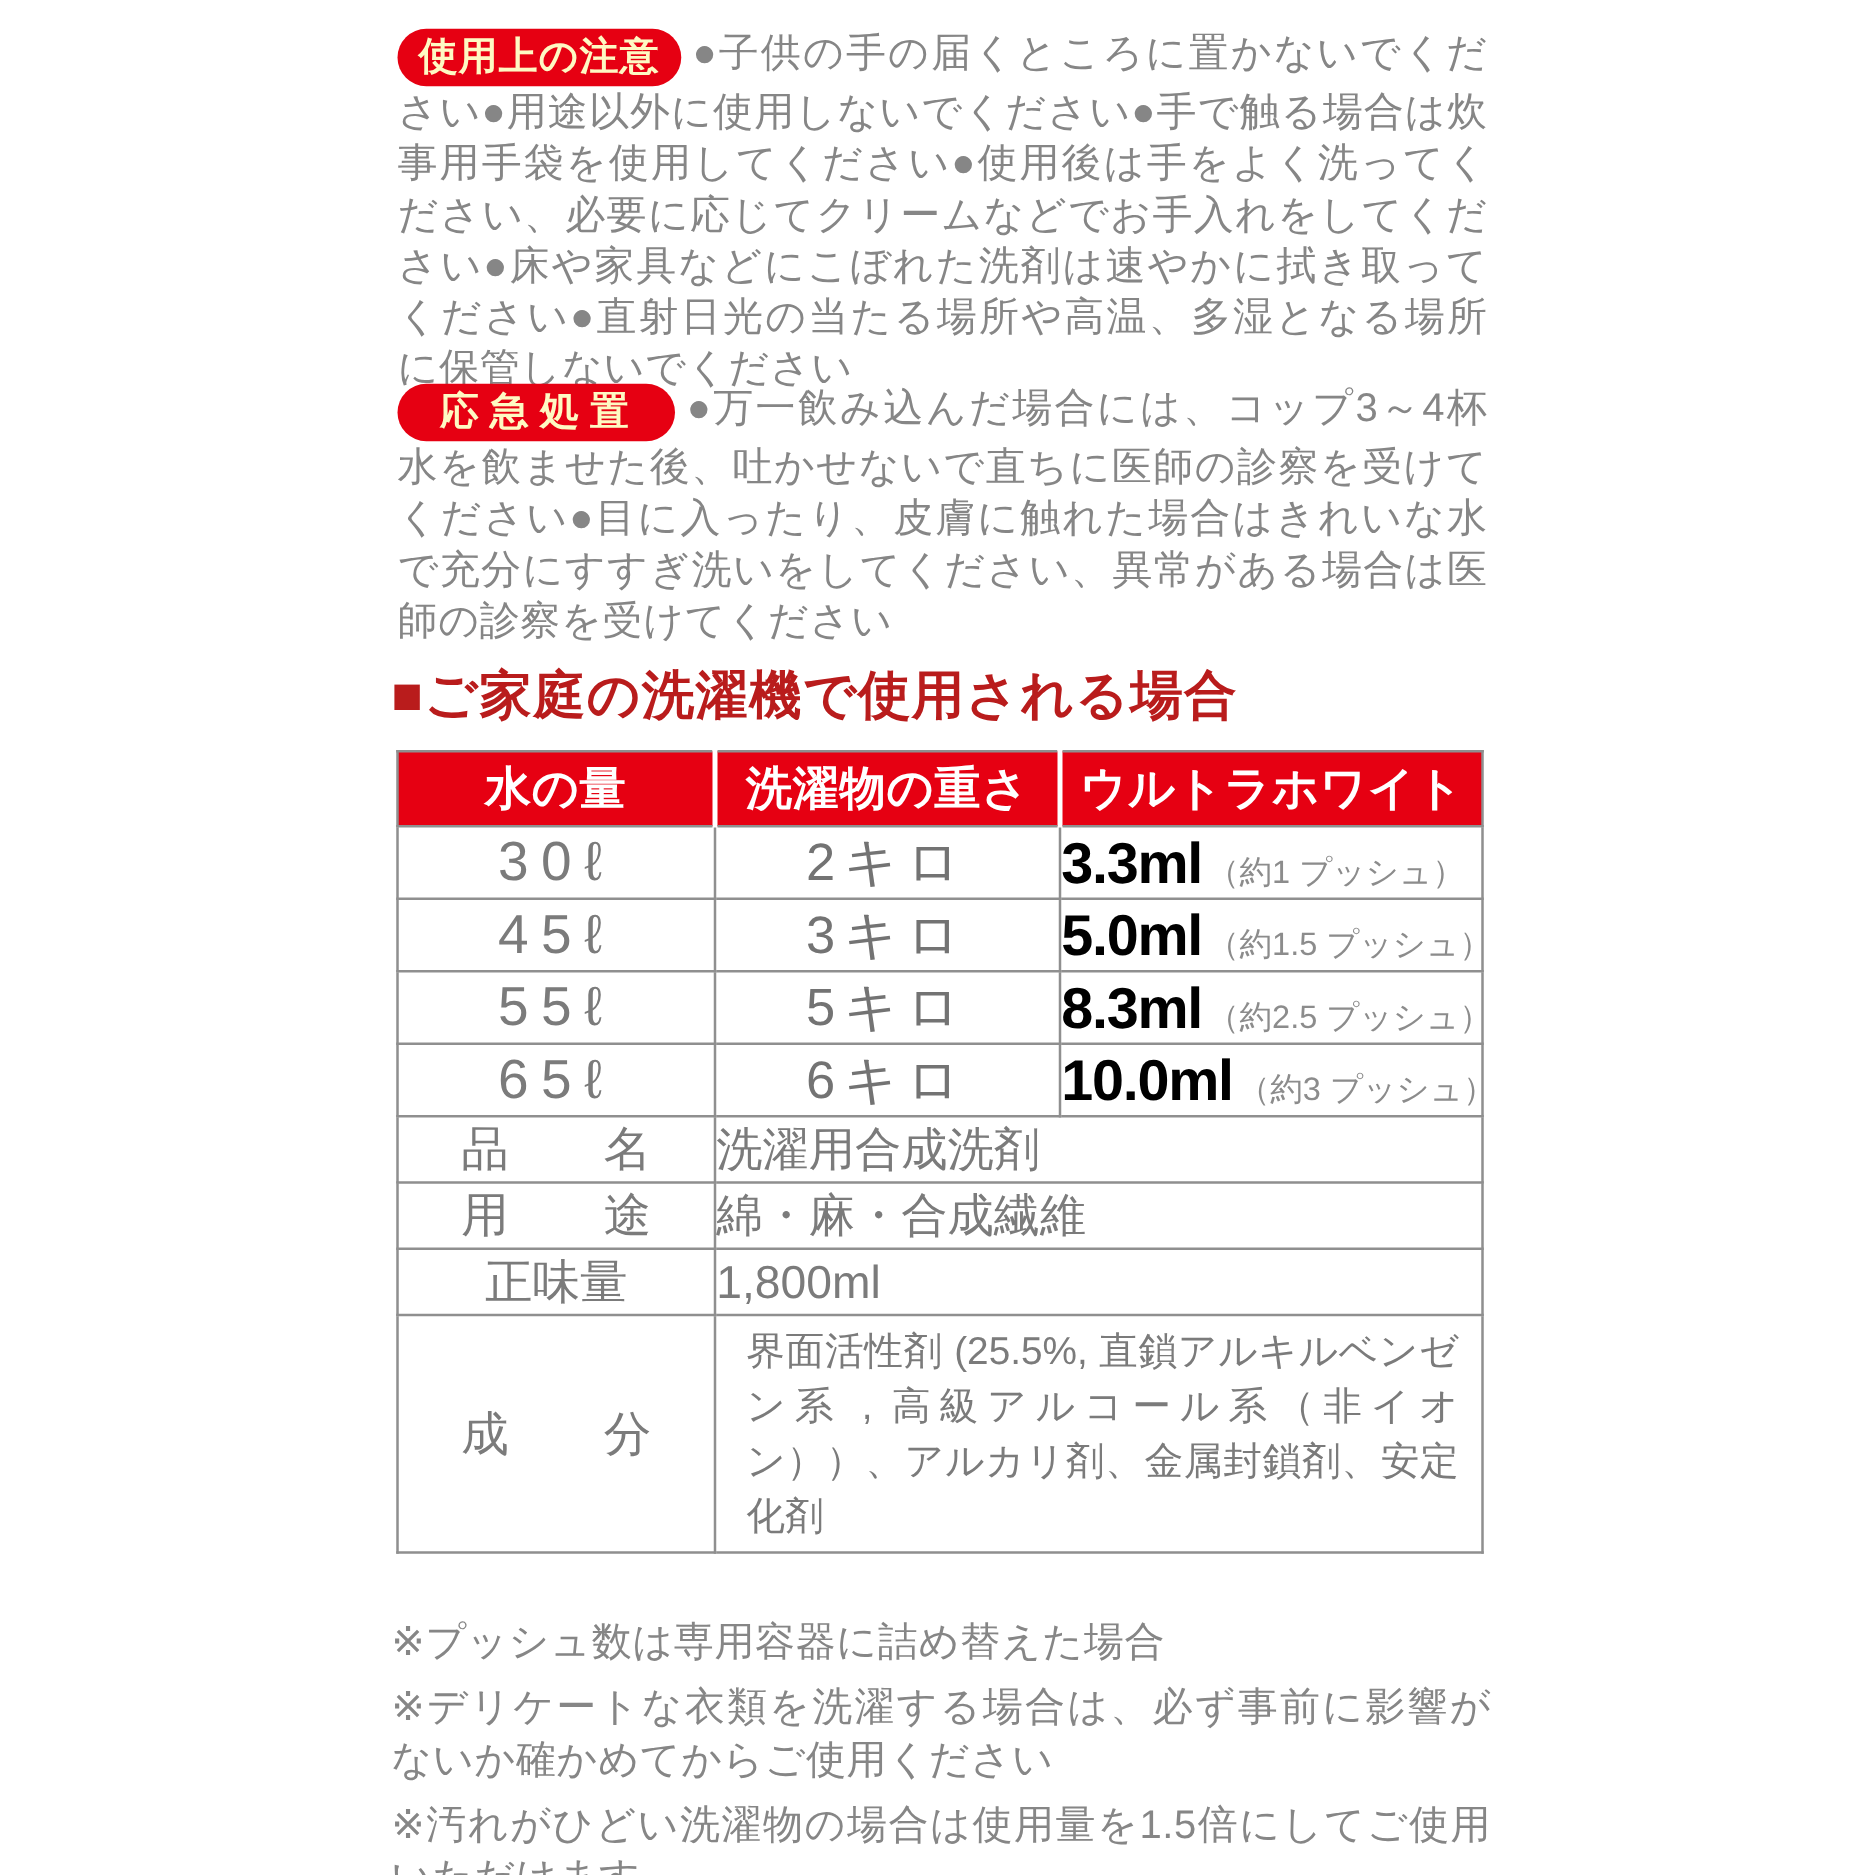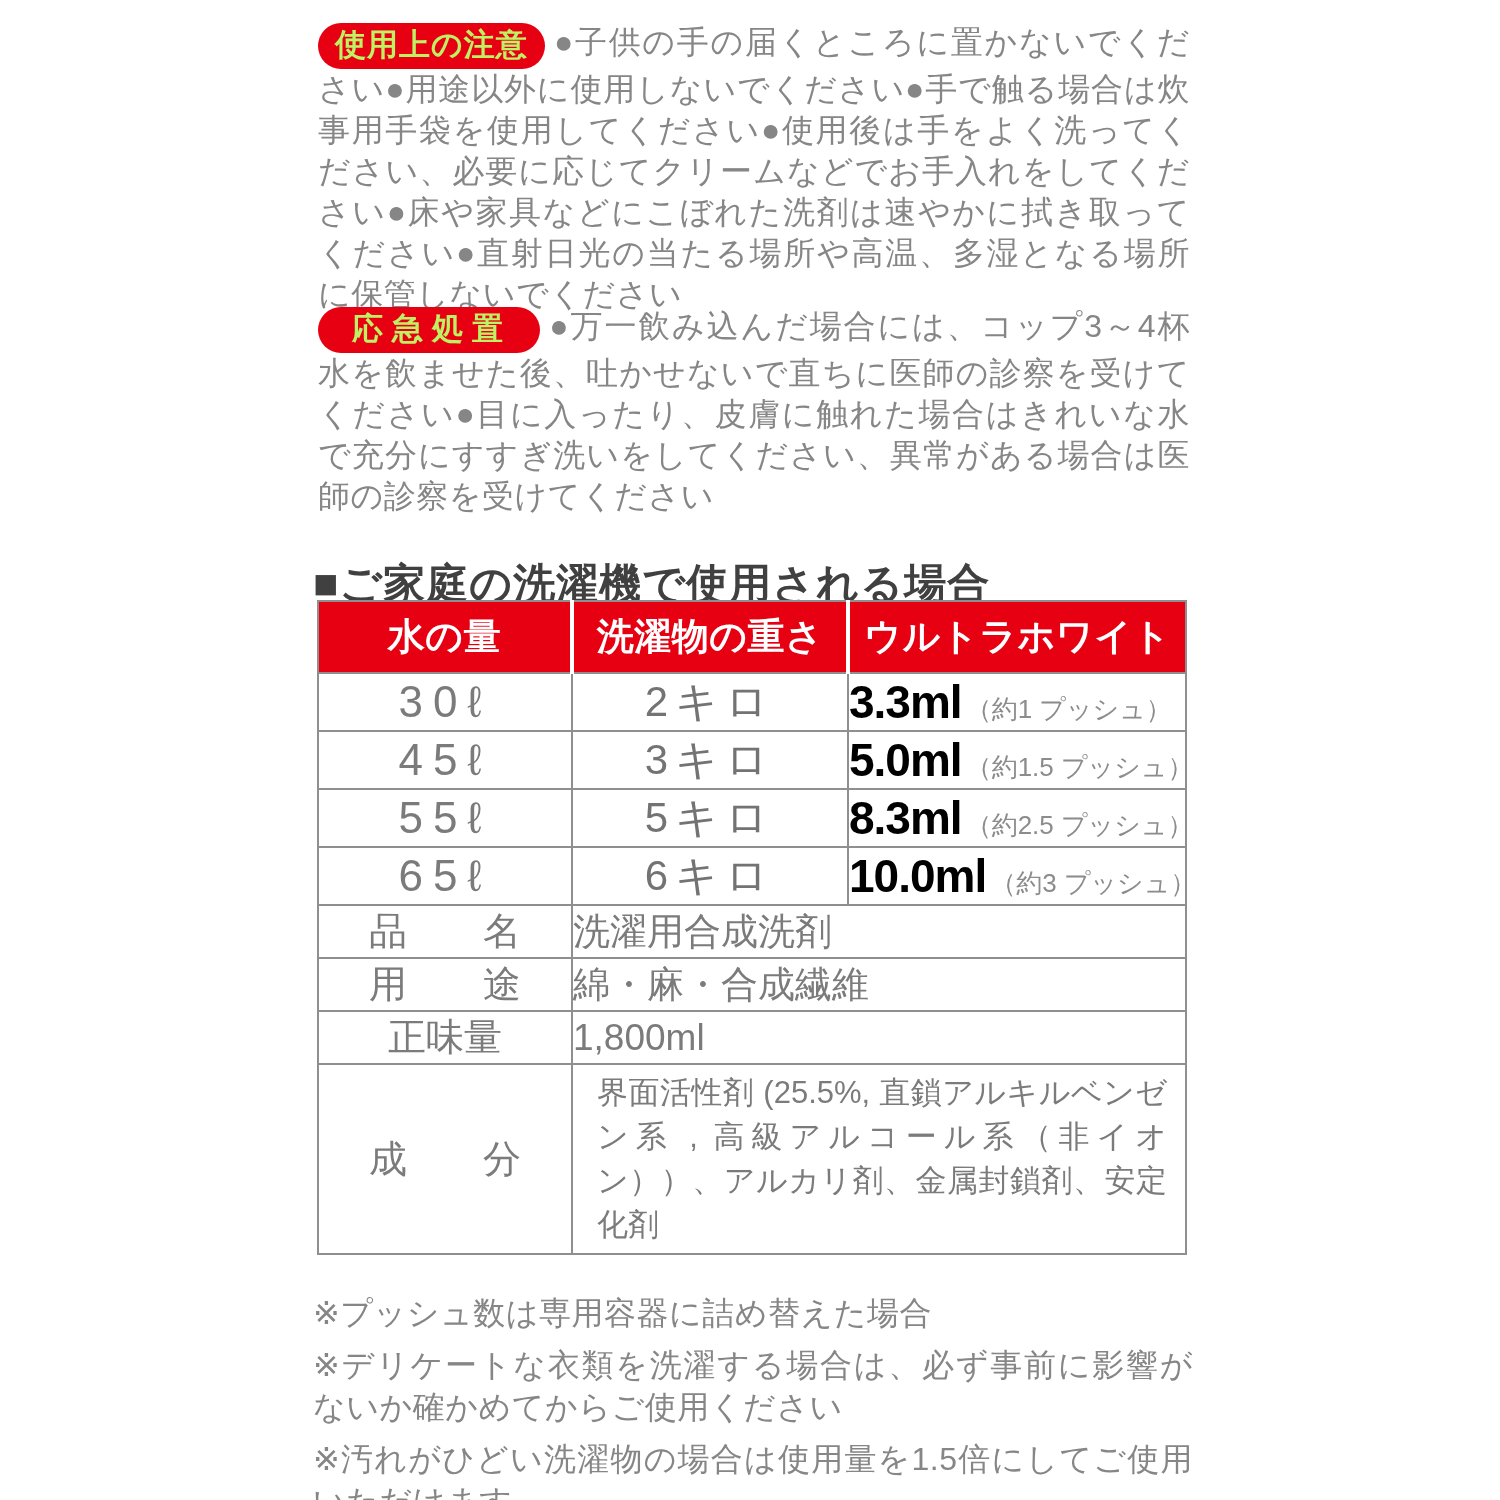--- a/index.html
+++ b/index.html
@@ -17,49 +17,49 @@
     left:318px;width:872px;
     font-size:32px;line-height:41px;
     color:#868686;
     text-align:justify;
     letter-spacing:0.5px;
   }
   .para-precautions{top:22px;}
   .para-firstaid{top:306px;}
   .badge{
     display:inline-block;
-    background:#e60012;color:#bef264;
+    background:#e60012;color:#fef9c3;
     font-weight:bold;
     font-size:31px;line-height:38px;
     padding:3px 17px 5px;
     border-radius:26px;
     margin-right:8px;
     vertical-align:-2px;
     letter-spacing:1px;
   }
   .badge-wide{letter-spacing:9px;padding:3px 28px 5px 34px;}
   
   .heading{
-    position:absolute;left:313px;top:556px;width:900px;
-    font-size:42px;font-weight:600;color:#404040;
+    position:absolute;left:313px;top:528px;width:900px;
+    font-size:42px;font-weight:600;color:#b91c1c;
     letter-spacing:1px;
   }
   
   .spec-table{
     position:absolute;left:317px;top:600px;
     width:868px;
     border-collapse:collapse;
     table-layout:fixed;
   }
   .spec-table td,.spec-table th{
     border:2px solid #8f8f8f;
     padding:0;
     vertical-align:middle;
   }
-  .head-row{height:72px;}
+  .head-row{height:60px;}
   .head-row th{
     background:#e60012;color:#ffffff;
     font-size:37px;font-weight:bold;
     text-align:center;
     letter-spacing:0.5px;
   }
   .head-row th + th{border-left:4px solid #ffffff;}
   .dose-row{height:57px;}
   .cell-water{
     text-align:center;

